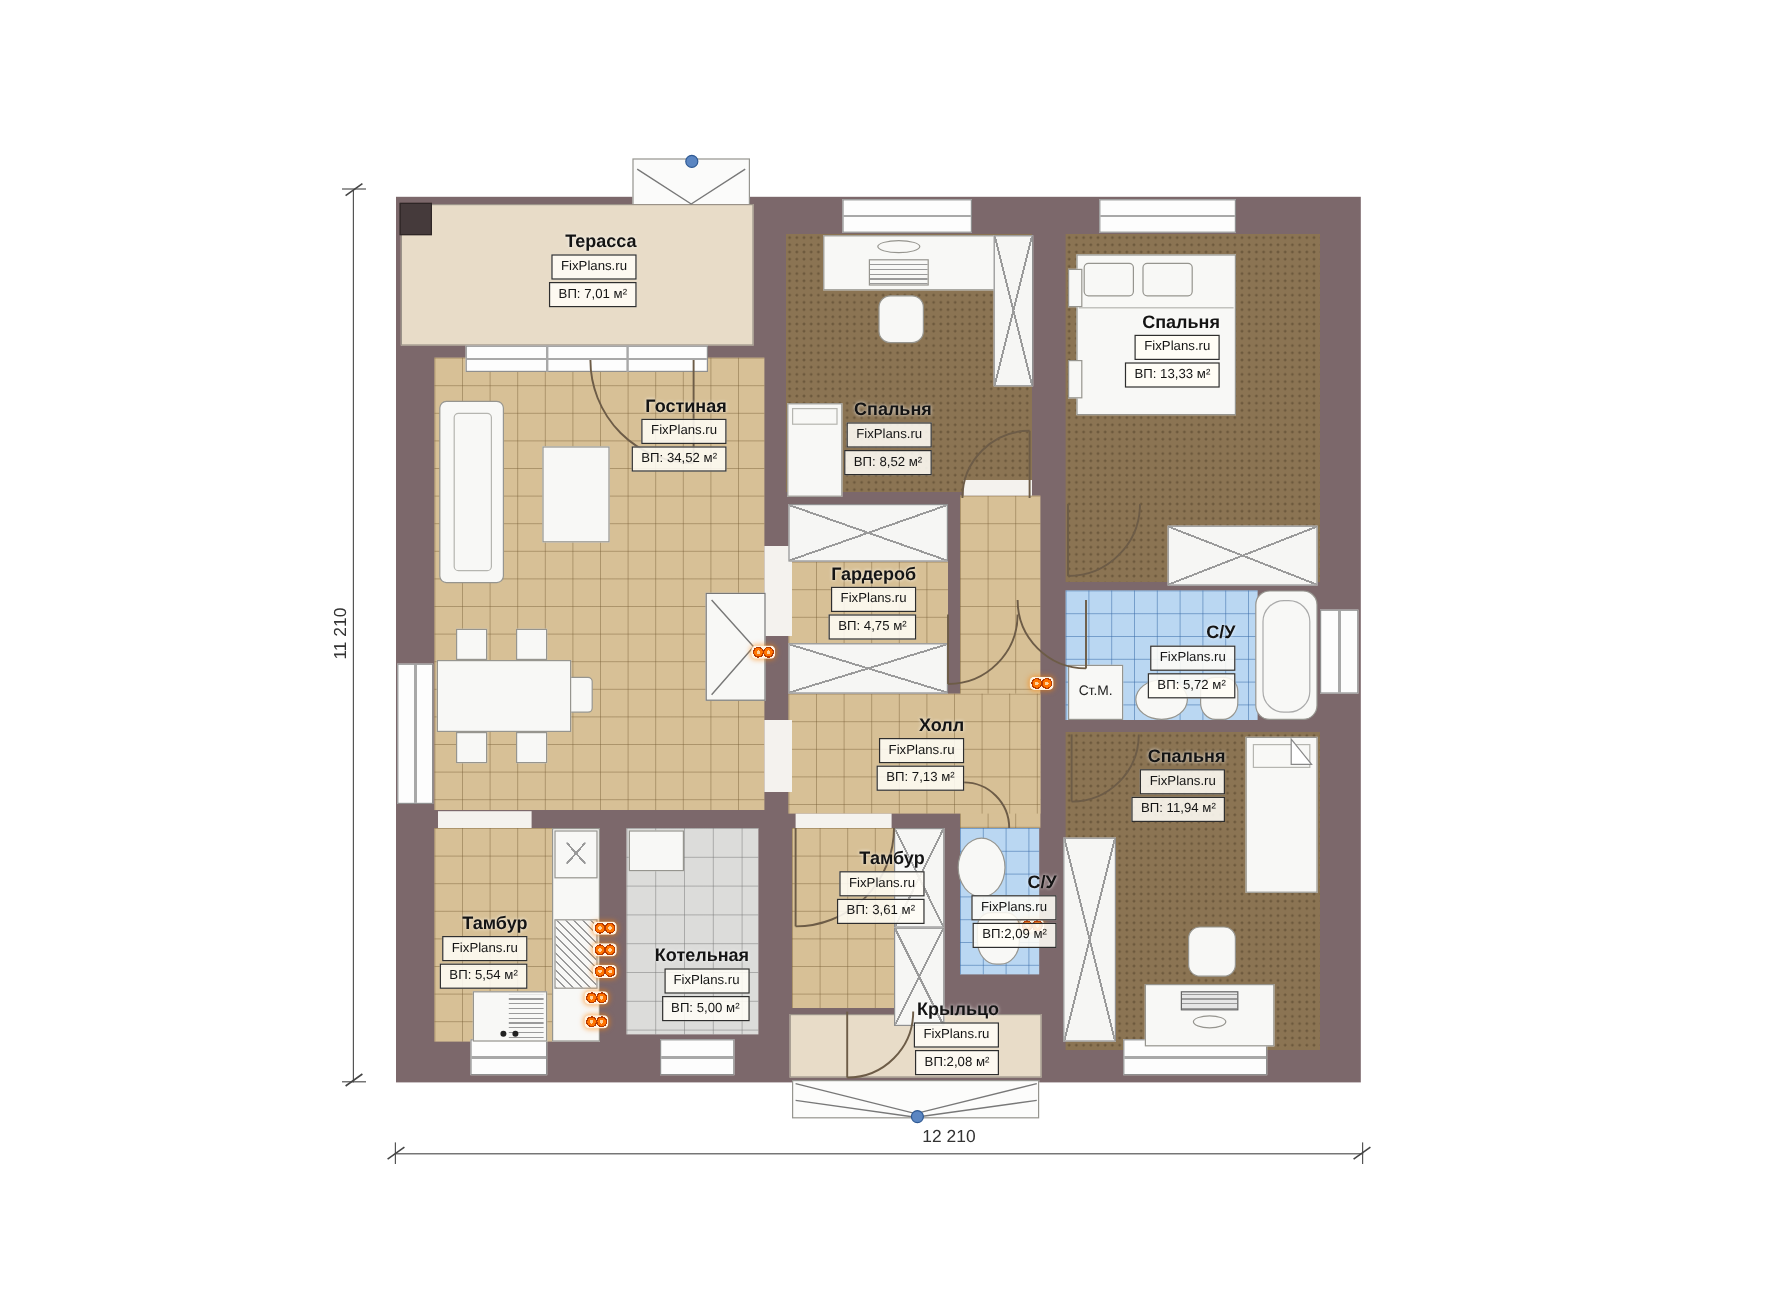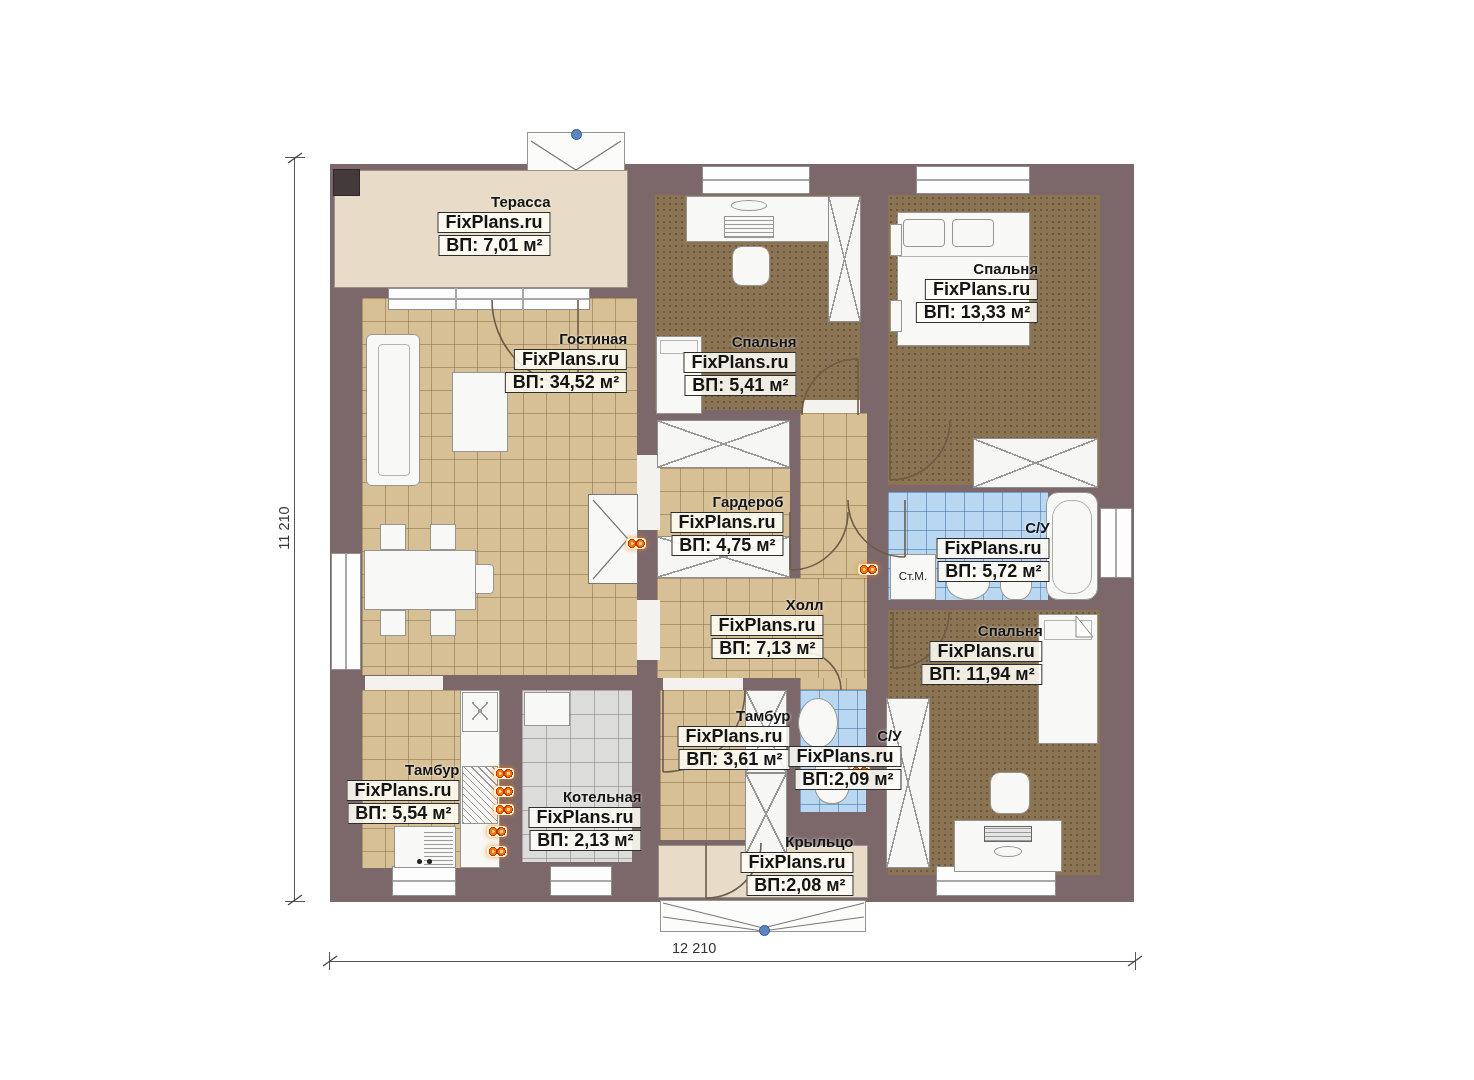--- a/index.html
+++ b/index.html
@@ -37,21 +37,21 @@
       linear-gradient(to bottom right,transparent calc(50% - .8px),#9a9a9a calc(50% - .8px),#9a9a9a calc(50% + .8px),transparent calc(50% + .8px));}
   .hatch-d{background-image:repeating-linear-gradient(45deg,#9a9a9a 0 1px,transparent 1px 5px);}
   .hatch-h{background-image:repeating-linear-gradient(0deg,#9a9a9a 0 1px,transparent 1px 4px);}
   .round{border-radius:50%;}
   
   .rlabel{position:absolute;transform:translateX(-50%);text-align:right;z-index:6;white-space:nowrap;}
   .rlabel .t{font-weight:bold;font-size:15px;color:#141414;margin-bottom:2px;
              text-shadow:0 0 3px rgba(255,255,255,.9);}
   .rlabel .row{line-height:0;margin-top:2px;}
   .rlabel .b{display:inline-block;border:1.5px solid #2e2e2e;background:rgba(255,253,246,.88);
-             font-size:18px;line-height:19px;padding:0 7px;color:#141414;font-weight:bold;}
+             font-size:11px;line-height:19px;padding:0 7px;color:#141414;}
   
   .outlet{position:absolute;width:20px;height:11px;border-radius:4px;background-color:#fff3e2;
     background-image:radial-gradient(circle at 30% 50%,#ffd29a 0 1.5px,#ff7300 1.5px 3.5px,#b63a00 3.5px 4.5px,transparent 4.5px),
                      radial-gradient(circle at 72% 50%,#ffd29a 0 1.5px,#ff7300 1.5px 3.5px,#b63a00 3.5px 4.5px,transparent 4.5px);
     box-shadow:0 0 4px 1px rgba(255,130,0,.55);z-index:5;}
   .bluedot{position:absolute;width:9px;height:9px;border-radius:50%;background:#5b86c2;
            border:1px solid #2f5a94;z-index:5;}
   .dim{position:absolute;color:#333;font-size:14.5px;z-index:6;}
   svg.overlay{position:absolute;left:0;top:0;z-index:4;pointer-events:none;}
   .z2{z-index:2}.z3{z-index:3}
@@ -216,28 +216,28 @@
     <div class="row"><span class="b">ВП: 7,01 м²</span></div>
   </div>
   <div class="rlabel" style="left:566px;top:330px;">
     <div class="t">Гостиная</div>
     <div class="row"><span class="b">FixPlans.ru</span></div>
     <div class="row"><span class="b">ВП: 34,52 м²</span></div>
   </div>
   <div class="rlabel" style="left:740px;top:333px;">
     <div class="t">Спальня</div>
     <div class="row"><span class="b">FixPlans.ru</span></div>
-    <div class="row"><span class="b">ВП: 5,41 м²</span></div>
+    <div class="row"><span class="b">ВП: 8,52 м²</span></div>
   </div>
   <div class="rlabel" style="left:977px;top:260px;">
     <div class="t">Спальня</div>
     <div class="row"><span class="b">FixPlans.ru</span></div>
     <div class="row"><span class="b">ВП: 13,33 м²</span></div>
   </div>
-  <div class="rlabel" style="left:727px;top:493px;">
+  <div class="rlabel" style="left:727px;top:470px;">
     <div class="t">Гардероб</div>
     <div class="row"><span class="b">FixPlans.ru</span></div>
     <div class="row"><span class="b">ВП: 4,75 м²</span></div>
   </div>
   <div class="rlabel" style="left:993px;top:519px;">
     <div class="t">С/У</div>
     <div class="row"><span class="b">FixPlans.ru</span></div>
     <div class="row"><span class="b">ВП: 5,72 м²</span></div>
   </div>
   <div class="rlabel" style="left:767px;top:596px;">
@@ -251,21 +251,21 @@
     <div class="row"><span class="b">ВП: 11,94 м²</span></div>
   </div>
   <div class="rlabel" style="left:403px;top:761px;">
     <div class="t">Тамбур</div>
     <div class="row"><span class="b">FixPlans.ru</span></div>
     <div class="row"><span class="b">ВП: 5,54 м²</span></div>
   </div>
   <div class="rlabel" style="left:585px;top:788px;">
     <div class="t">Котельная</div>
     <div class="row"><span class="b">FixPlans.ru</span></div>
-    <div class="row"><span class="b">ВП: 2,13 м²</span></div>
+    <div class="row"><span class="b">ВП: 5,00 м²</span></div>
   </div>
   <div class="rlabel" style="left:734px;top:707px;">
     <div class="t">Тамбур</div>
     <div class="row"><span class="b">FixPlans.ru</span></div>
     <div class="row"><span class="b">ВП: 3,61 м²</span></div>
   </div>
   <div class="rlabel" style="left:845px;top:727px;">
     <div class="t">С/У</div>
     <div class="row"><span class="b">FixPlans.ru</span></div>
     <div class="row"><span class="b">ВП:2,09 м²</span></div>
@@ -277,15 +277,15 @@
   </div>
 
   <div class="abs" style="left:294px;top:158px;width:1px;height:744px;background:#555;"></div>
   <div class="abs" style="left:285px;top:157px;width:20px;height:1px;background:#555;"></div>
   <div class="abs" style="left:285px;top:901px;width:20px;height:1px;background:#555;"></div>
   <div class="dim" style="left:244px;top:520px;width:80px;text-align:center;transform:rotate(-90deg);">11 210</div>
 
   <div class="abs" style="left:330px;top:961px;width:806px;height:1px;background:#555;"></div>
   <div class="abs" style="left:329px;top:952px;width:1px;height:18px;background:#555;"></div>
   <div class="abs" style="left:1135px;top:952px;width:1px;height:18px;background:#555;"></div>
-  <div class="dim" style="left:672px;top:940px;width:90px;text-align:left;">12 210</div>
+  <div class="dim" style="left:723px;top:940px;width:90px;text-align:right;">12 210</div>
 
 </div>
 
 </body></html>

